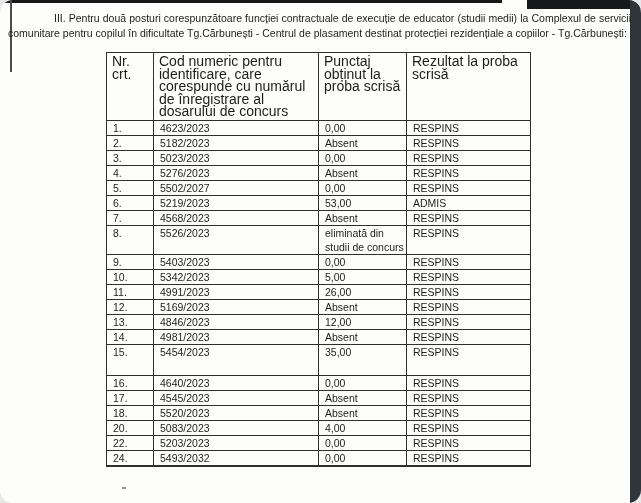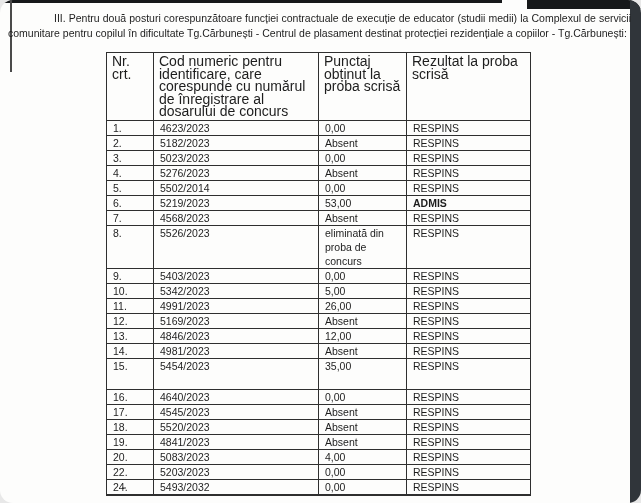--- a/index.html
+++ b/index.html
@@ -28,21 +28,21 @@
   .results th {
     font-weight:normal; font-size:14px; line-height:12.5px;
     padding:2px 2px 2px 5px; height:39px;
   }
   .results td {
     font-size:10.5px; line-height:14px; padding:0 0 0 6px; height:14px;
     white-space:normal;
   }
   .results td.cell-punctaj { padding-right:1px; }
   tr.tall td { height:30px; }
-  td.bold { font-weight:bold; }
+  td.bold { font-weight:normal; }
   
   .edge-top    { position:absolute; left:0;   top:0; width:502px; height:3px;  background:var(--dark, #16181a); }
   .edge-topright{ position:absolute; left:527px; top:0; width:114px; height:9px; background:var(--dark, #16181a); }
   .edge-right  { position:absolute; right:0;  top:0; width:11px;  height:503px; background:var(--gray, #30353a); }
   .edge-leftline{ position:absolute; left:10px; top:0; width:2px; height:72px; background:#4a4a4a; }
   .speck { position:absolute; left:122px; top:487px; width:4px; height:2px; background:#9a9a9a; }
 </style>
 </head>
 <body>
 
@@ -91,40 +91,40 @@
           <td class="cell-rezultat">RESPINS</td>
         </tr>
         <tr>
           <td class="cell-nr">4.</td>
           <td class="cell-cod">5276/2023</td>
           <td class="cell-punctaj">Absent</td>
           <td class="cell-rezultat">RESPINS</td>
         </tr>
         <tr>
           <td class="cell-nr">5.</td>
-          <td class="cell-cod">5502/2014</td>
+          <td class="cell-cod">5502/2027</td>
           <td class="cell-punctaj">0,00</td>
           <td class="cell-rezultat">RESPINS</td>
         </tr>
         <tr>
           <td class="cell-nr">6.</td>
           <td class="cell-cod">5219/2023</td>
           <td class="cell-punctaj">53,00</td>
           <td class="cell-rezultat bold">ADMIS</td>
         </tr>
         <tr>
           <td class="cell-nr">7.</td>
           <td class="cell-cod">4568/2023</td>
           <td class="cell-punctaj">Absent</td>
           <td class="cell-rezultat">RESPINS</td>
         </tr>
         <tr>
           <td class="cell-nr">8.</td>
           <td class="cell-cod">5526/2023</td>
-          <td class="cell-punctaj">eliminată din proba de concurs</td>
+          <td class="cell-punctaj">eliminată din studii de concurs</td>
           <td class="cell-rezultat">RESPINS</td>
         </tr>
         <tr>
           <td class="cell-nr">9.</td>
           <td class="cell-cod">5403/2023</td>
           <td class="cell-punctaj">0,00</td>
           <td class="cell-rezultat">RESPINS</td>
         </tr>
         <tr>
           <td class="cell-nr">10.</td>
@@ -174,26 +174,20 @@
           <td class="cell-punctaj">Absent</td>
           <td class="cell-rezultat">RESPINS</td>
         </tr>
         <tr>
           <td class="cell-nr">18.</td>
           <td class="cell-cod">5520/2023</td>
           <td class="cell-punctaj">Absent</td>
           <td class="cell-rezultat">RESPINS</td>
         </tr>
         <tr>
-          <td class="cell-nr">19.</td>
-          <td class="cell-cod">4841/2023</td>
-          <td class="cell-punctaj">Absent</td>
-          <td class="cell-rezultat">RESPINS</td>
-        </tr>
-        <tr>
           <td class="cell-nr">20.</td>
           <td class="cell-cod">5083/2023</td>
           <td class="cell-punctaj">4,00</td>
           <td class="cell-rezultat">RESPINS</td>
         </tr>
         <tr>
           <td class="cell-nr">22.</td>
           <td class="cell-cod">5203/2023</td>
           <td class="cell-punctaj">0,00</td>
           <td class="cell-rezultat">RESPINS</td>

